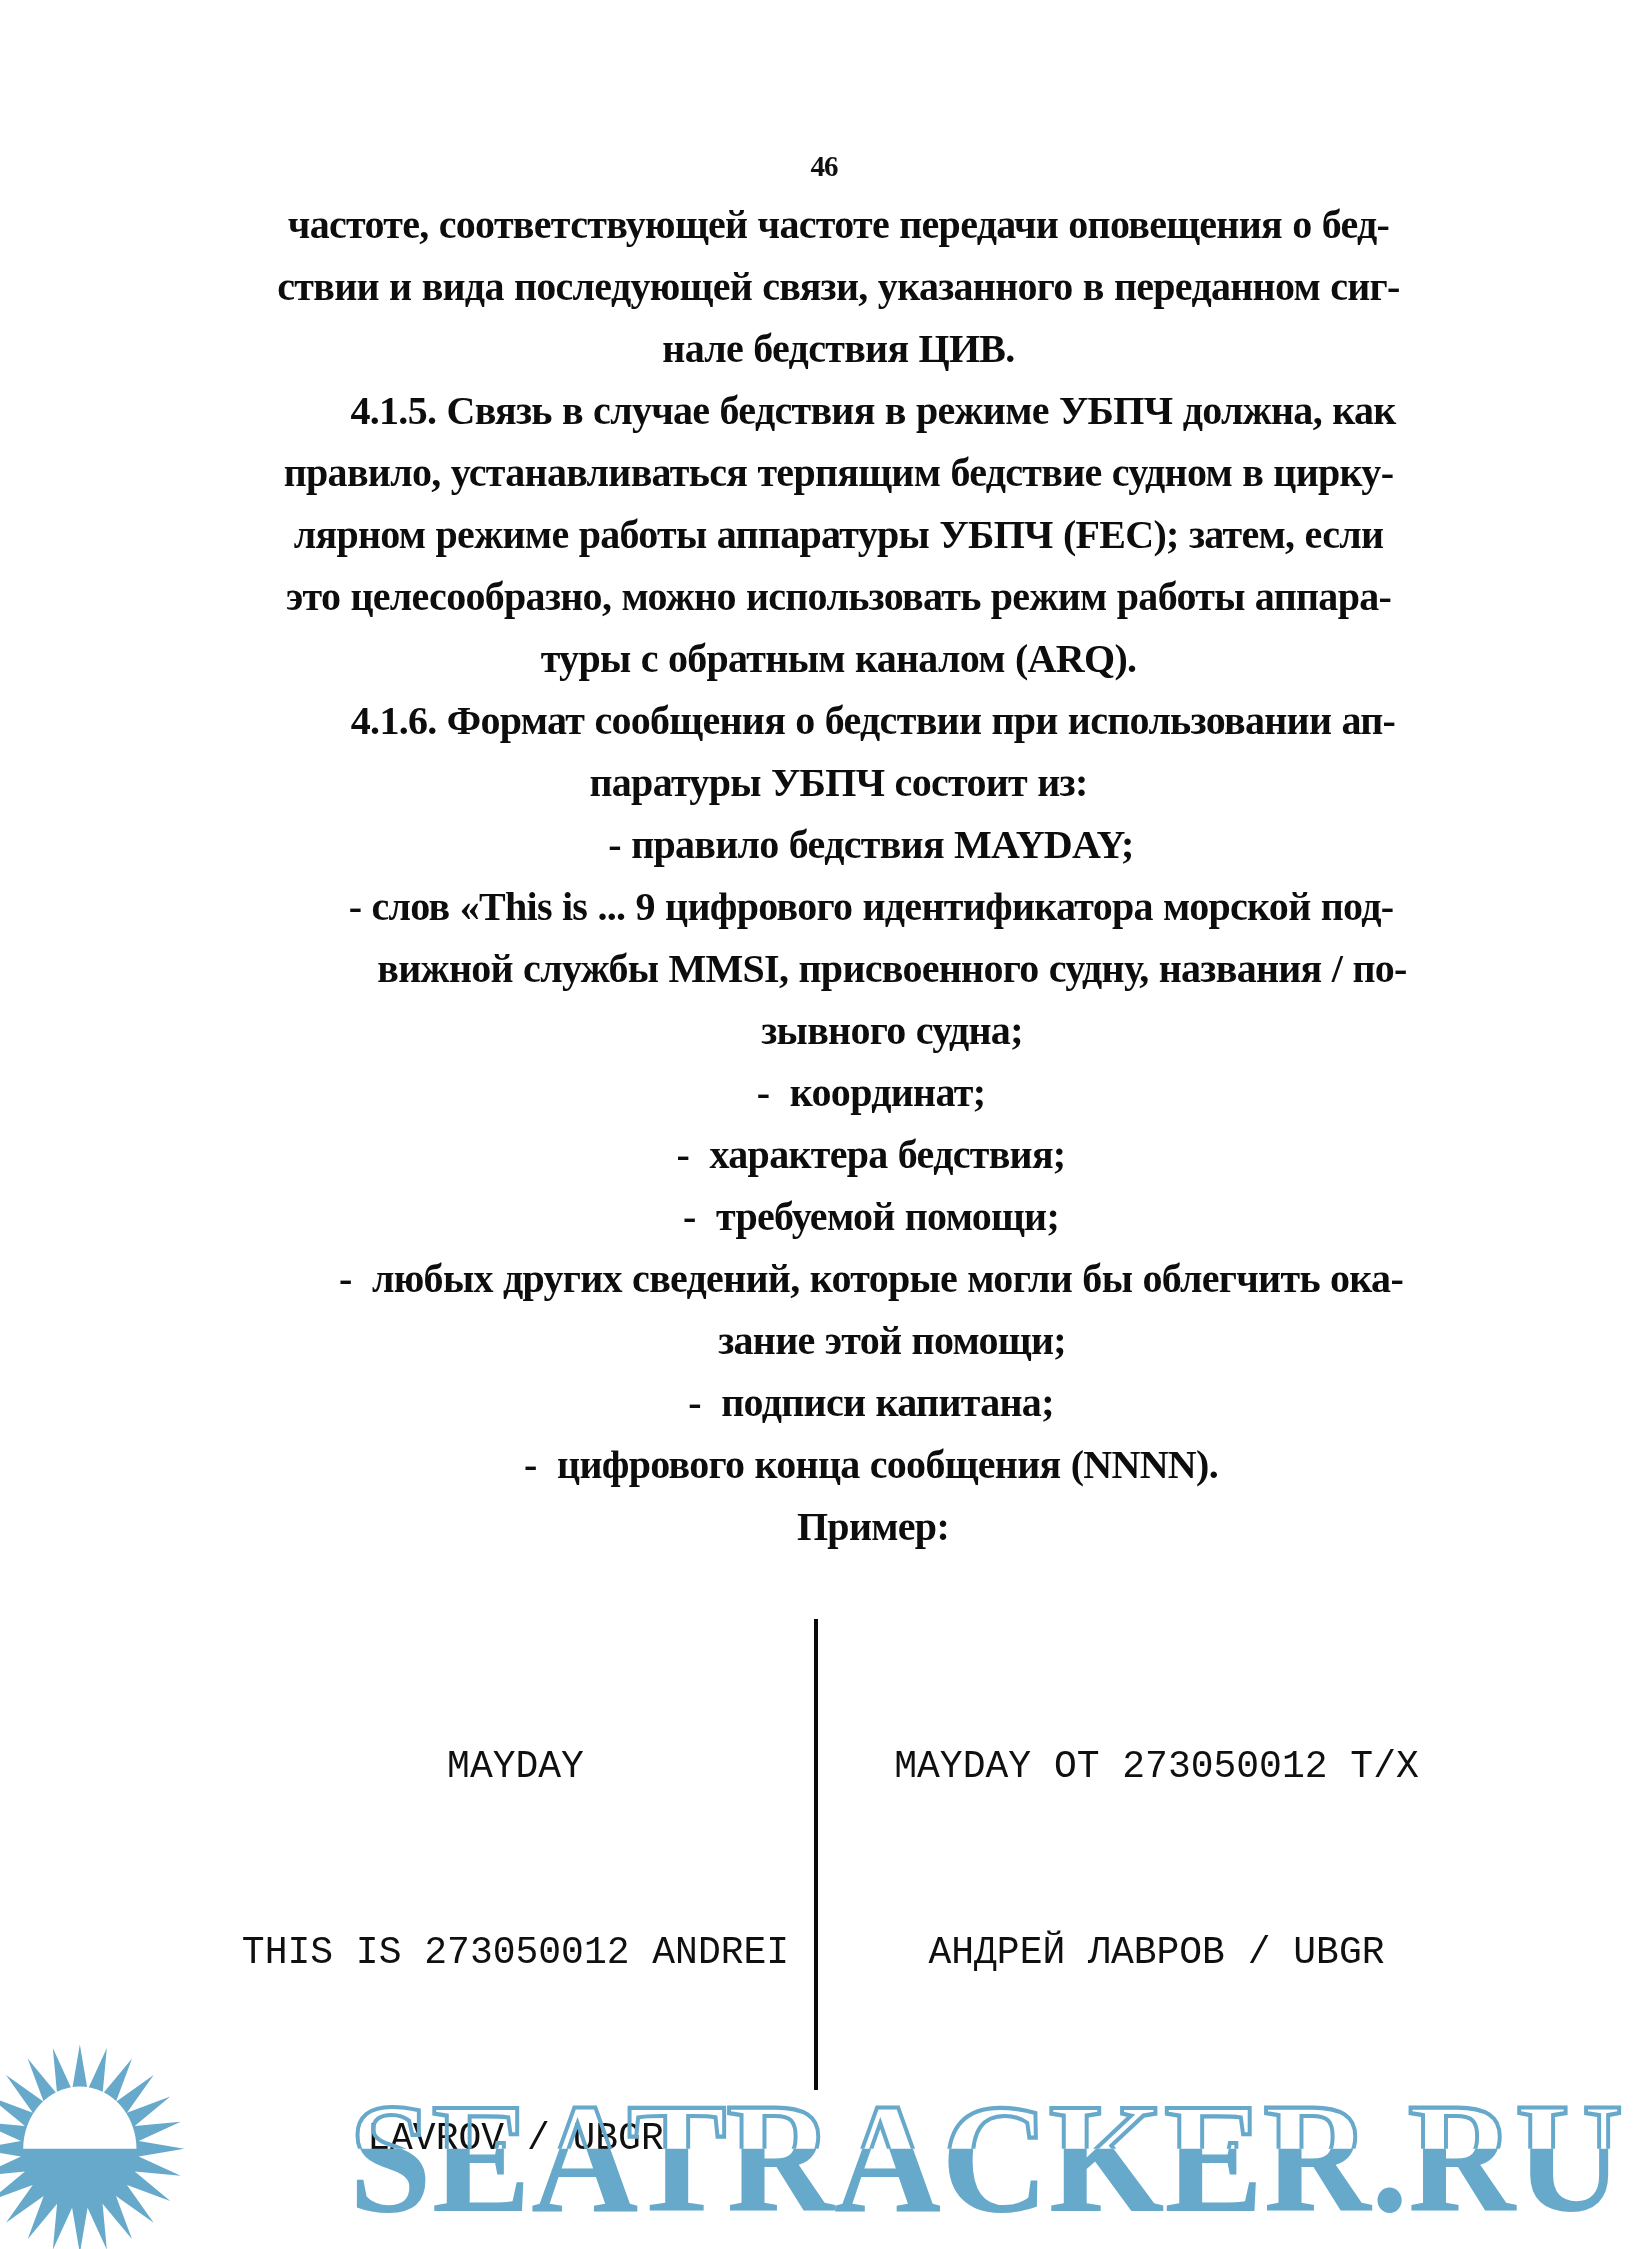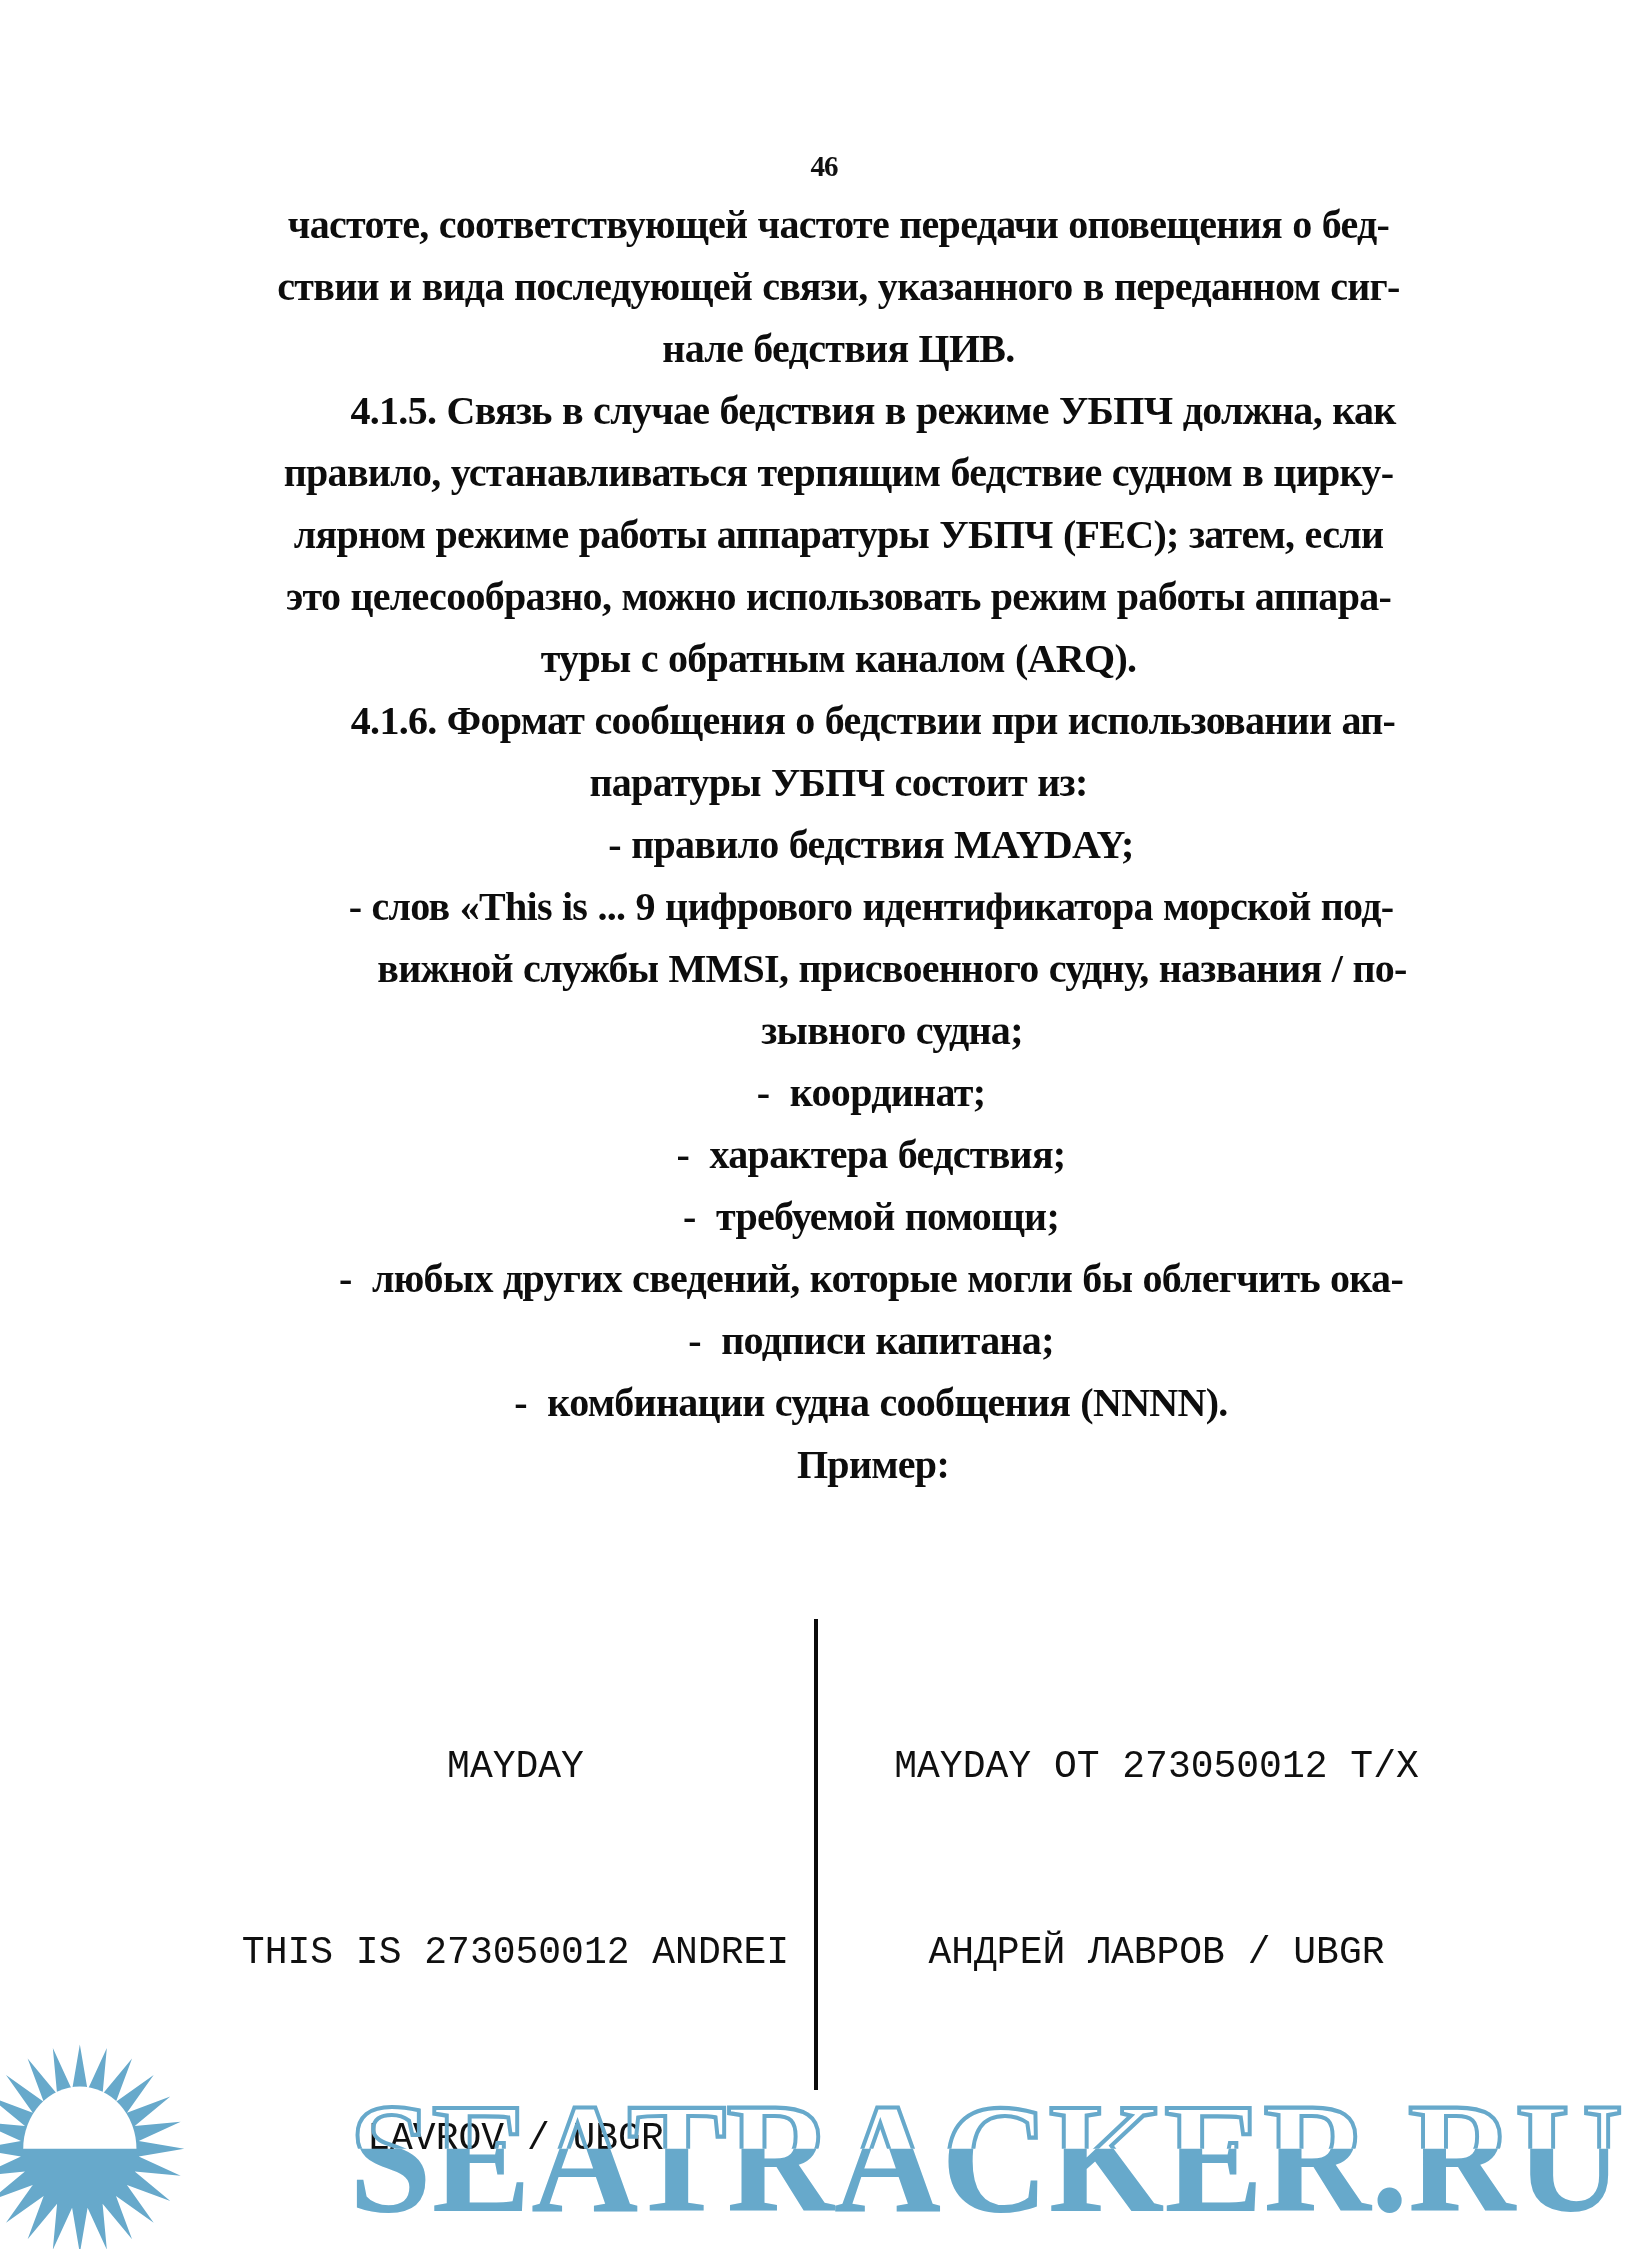--- a/index.html
+++ b/index.html
@@ -59,22 +59,23 @@
     <span class="line indent">4.1.6. Формат сообщения о бедствии при использовании ап-</span>
     <span class="line">паратуры УБПЧ состоит из:</span>
     <span class="line bullet-indent">- правило бедствия MAYDAY;</span>
     <span class="line bullet-indent">- слов «This is ... 9 цифрового идентификатора морской под-</span>
     <span class="line cont-indent">вижной службы MMSI, присвоенного судну, названия / по-</span>
     <span class="line cont-indent">зывного судна;</span>
     <span class="line bullet-indent">-  координат;</span>
     <span class="line bullet-indent">-  характера бедствия;</span>
     <span class="line bullet-indent">-  требуемой помощи;</span>
     <span class="line bullet-indent">-  любых других сведений, которые могли бы облегчить ока-</span>
+    <span class="line cont-indent">зание этой помощи;</span>
     <span class="line bullet-indent">-  подписи капитана;</span>
-    <span class="line bullet-indent">-  комбинации судна сообщения (NNNN).</span>
+    <span class="line bullet-indent">-  цифрового конца сообщения (NNNN).</span>
     <span class="line indent">Пример:</span>
   </div>
 
   <div class="mono-block">
     <div class="mono-col left">
       <span class="mono-line">MAYDAY</span>
       <span class="mono-line">THIS IS 273050012 ANDREI</span>
       <span class="mono-line">LAVROV / UBGR</span>
       
       

